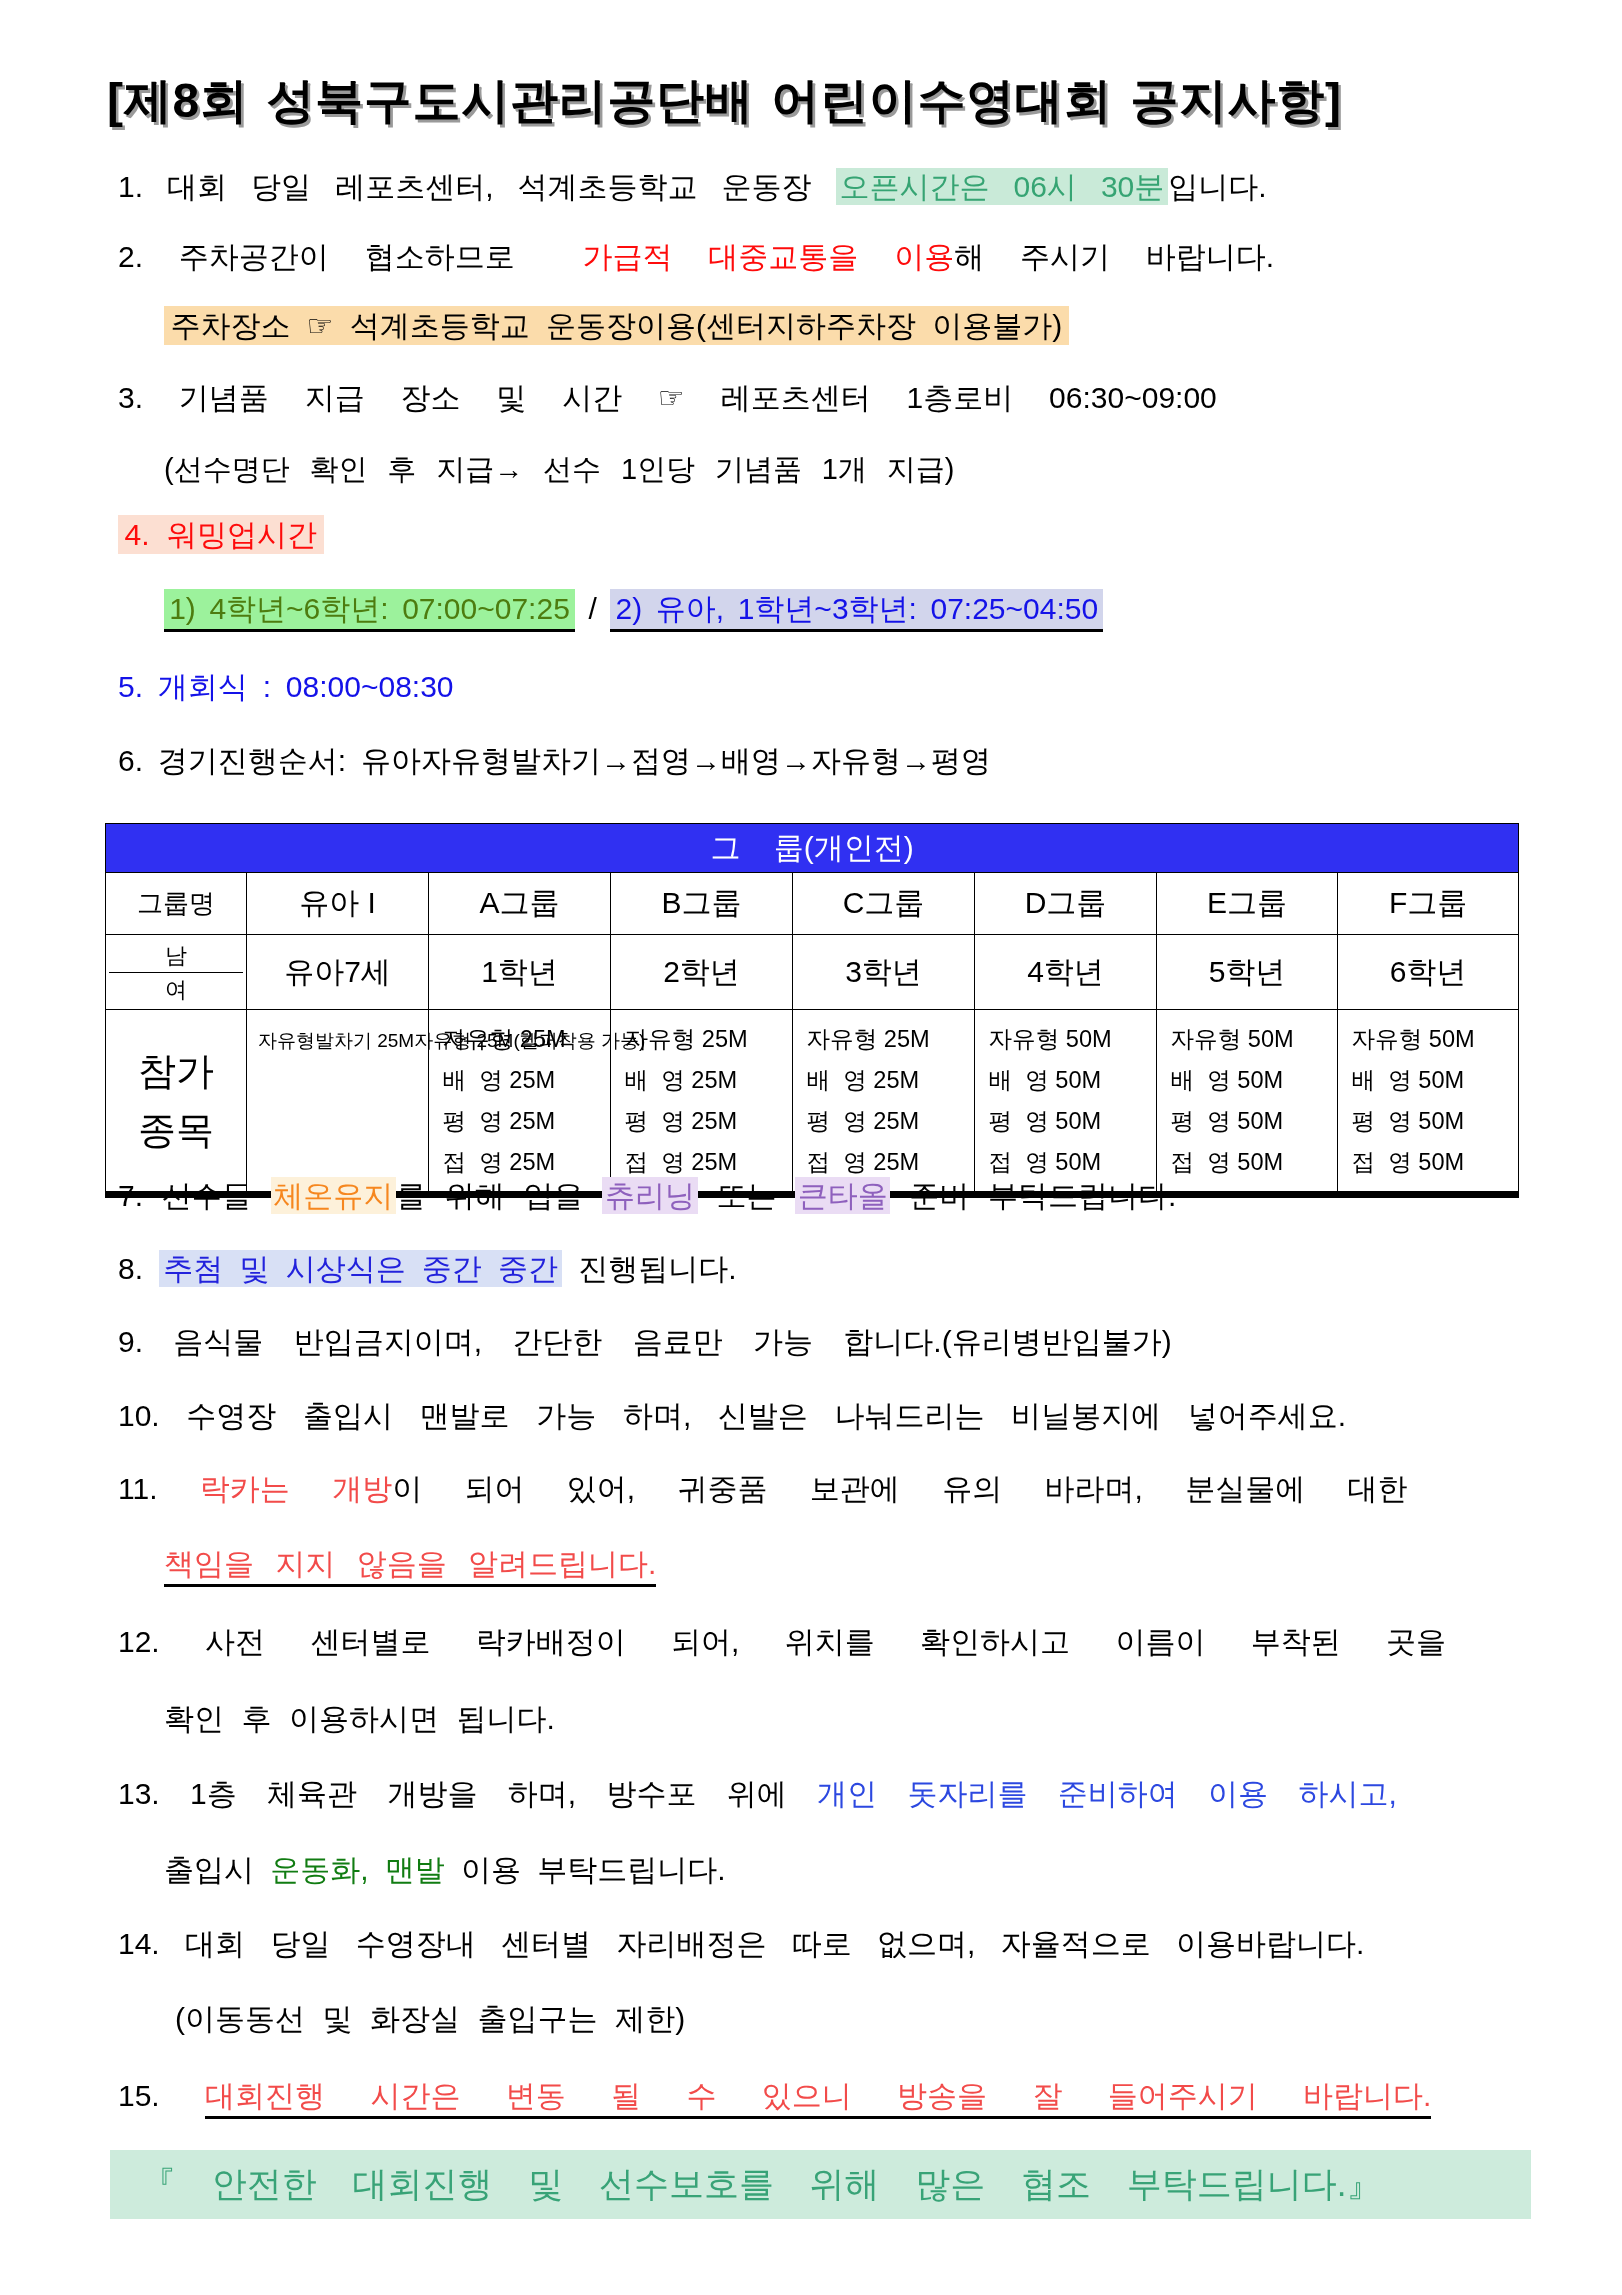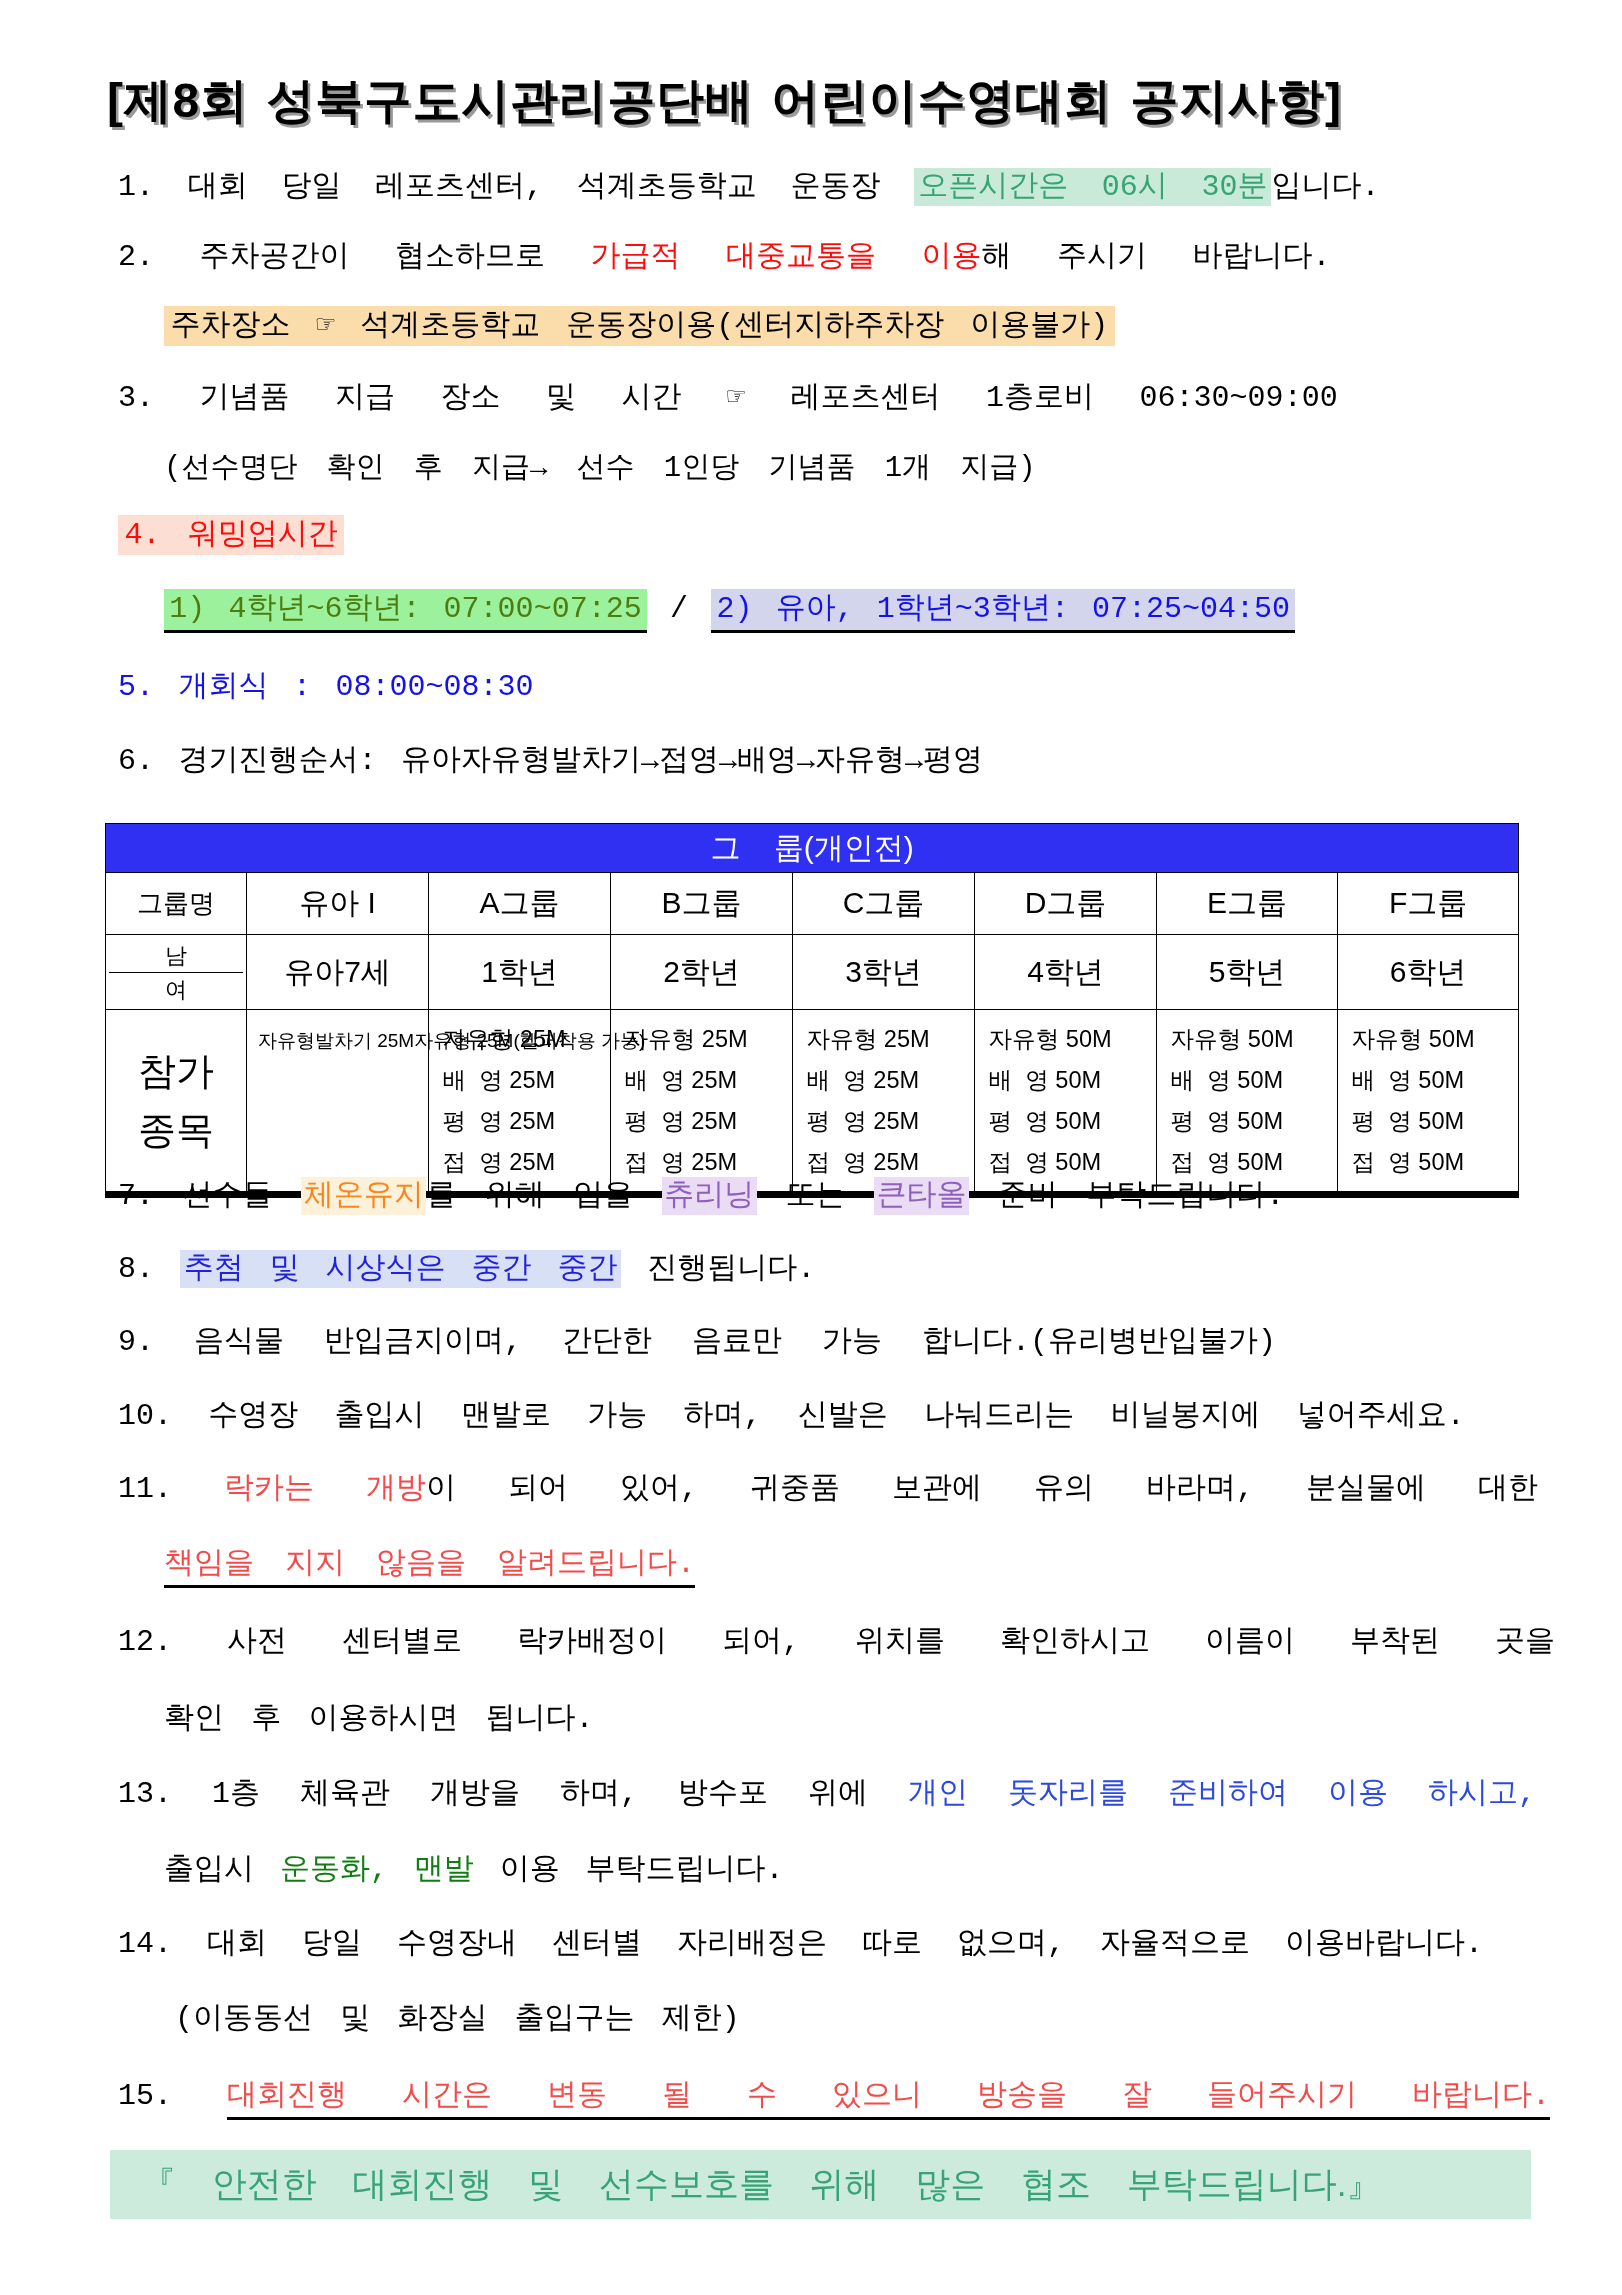--- a/index.html
+++ b/index.html
@@ -1,23 +1,23 @@
 <!DOCTYPE html>
 <html style="font-size:10.5px"><head>
 <meta charset="utf-8">
 <style>
   html,body{margin:0;padding:0;background:#fff;}
   #page{position:relative;width:1566px;height:2295px;background:#ffffff;overflow:hidden;
         font-family:"Liberation Sans","DejaVu Sans",sans-serif;color:#000;}
-  .line{position:absolute;left:118px;font-size:30px;line-height:1.2;white-space:pre;word-spacing:9.2px;font-family:Liberation Mono, monospace;}
+  .line{position:absolute;left:118px;font-size:30px;line-height:1.2;white-space:pre;word-spacing:9.2px;}
   .sub{left:164px;}
   .t-title{position:absolute;left:107px;top:69px;font-size:48px;font-weight:bold;
            letter-spacing:0.7px;white-space:pre;text-shadow:2.6px 2.6px 0 #9a9a9a;word-spacing:3.9px;}
   .hl-green{background:#c9ead8;color:#36a473;padding:2px 3.9px;}
-  .red{color:#fe0b0b;}
+  .red{color:#fe0b0b;margin-left:32px;}
   .redlight{color:#f24b4a;}
   .hl-peach{background:#fbdcab;padding:2.6px 6.5px;}
   .hl-warm4{background:#fcdfd2;color:#fe0b0b;padding:2.6px 6.5px;}
   .hl-wgreen{background:#9cf29c;color:#4d7c0f;padding:2.6px 5.2px 3.9px 5.2px;border-bottom:3.3px solid #000;}
   .hl-wblue{background:#d2d5ec;color:#1412e8;padding:2.6px 5.2px 3.9px 5.2px;border-bottom:3.3px solid #000;}
   .blue{color:#1412e8;}
   .blue13{color:#2c48e0;}
   .hl-blue8{background:#d8e0f5;color:#2222dc;padding:2px 3.9px;}
   .hl-orange{background:#fdf1da;color:#f6871f;padding:2px 2.6px;}
   .hl-purple{background:#eadcf4;color:#8e60bd;padding:2px 2.6px;}

